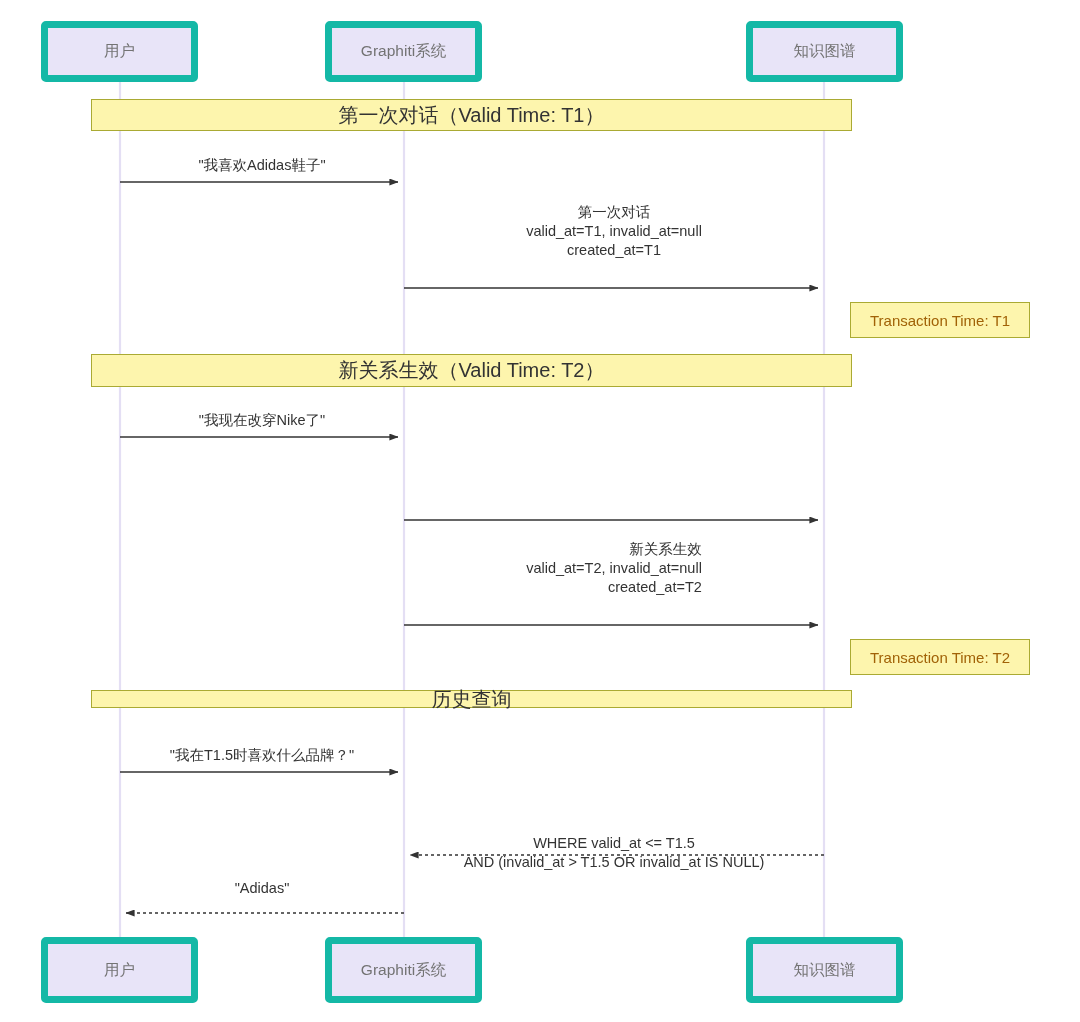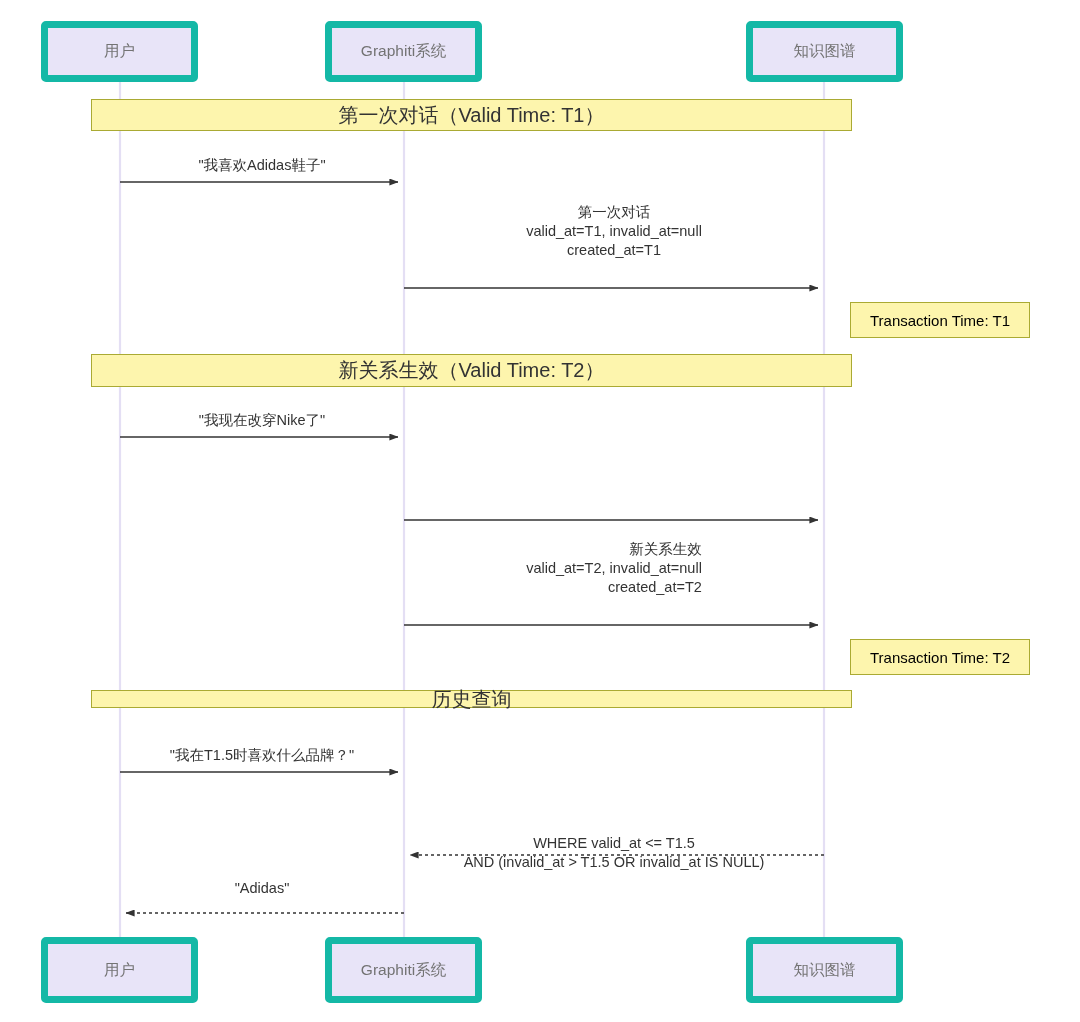--- a/index.html
+++ b/index.html
@@ -50,21 +50,21 @@
     box-sizing: border-box;
   }
   .note-small {
     position: absolute;
     background: #fdf5ad;
     border: 1.2px solid #aaaa33;
     display: flex;
     align-items: center;
     justify-content: center;
     font-size: 15px;
-    color: #000000;
+    color: #a16207;
     box-sizing: border-box;
     padding: 0 10px;
   }
   .msg-label {
     position: absolute;
     font-size: 14.5px;
     color: #333333;
     text-align: center;
     line-height: 1.32;
     white-space: pre;

